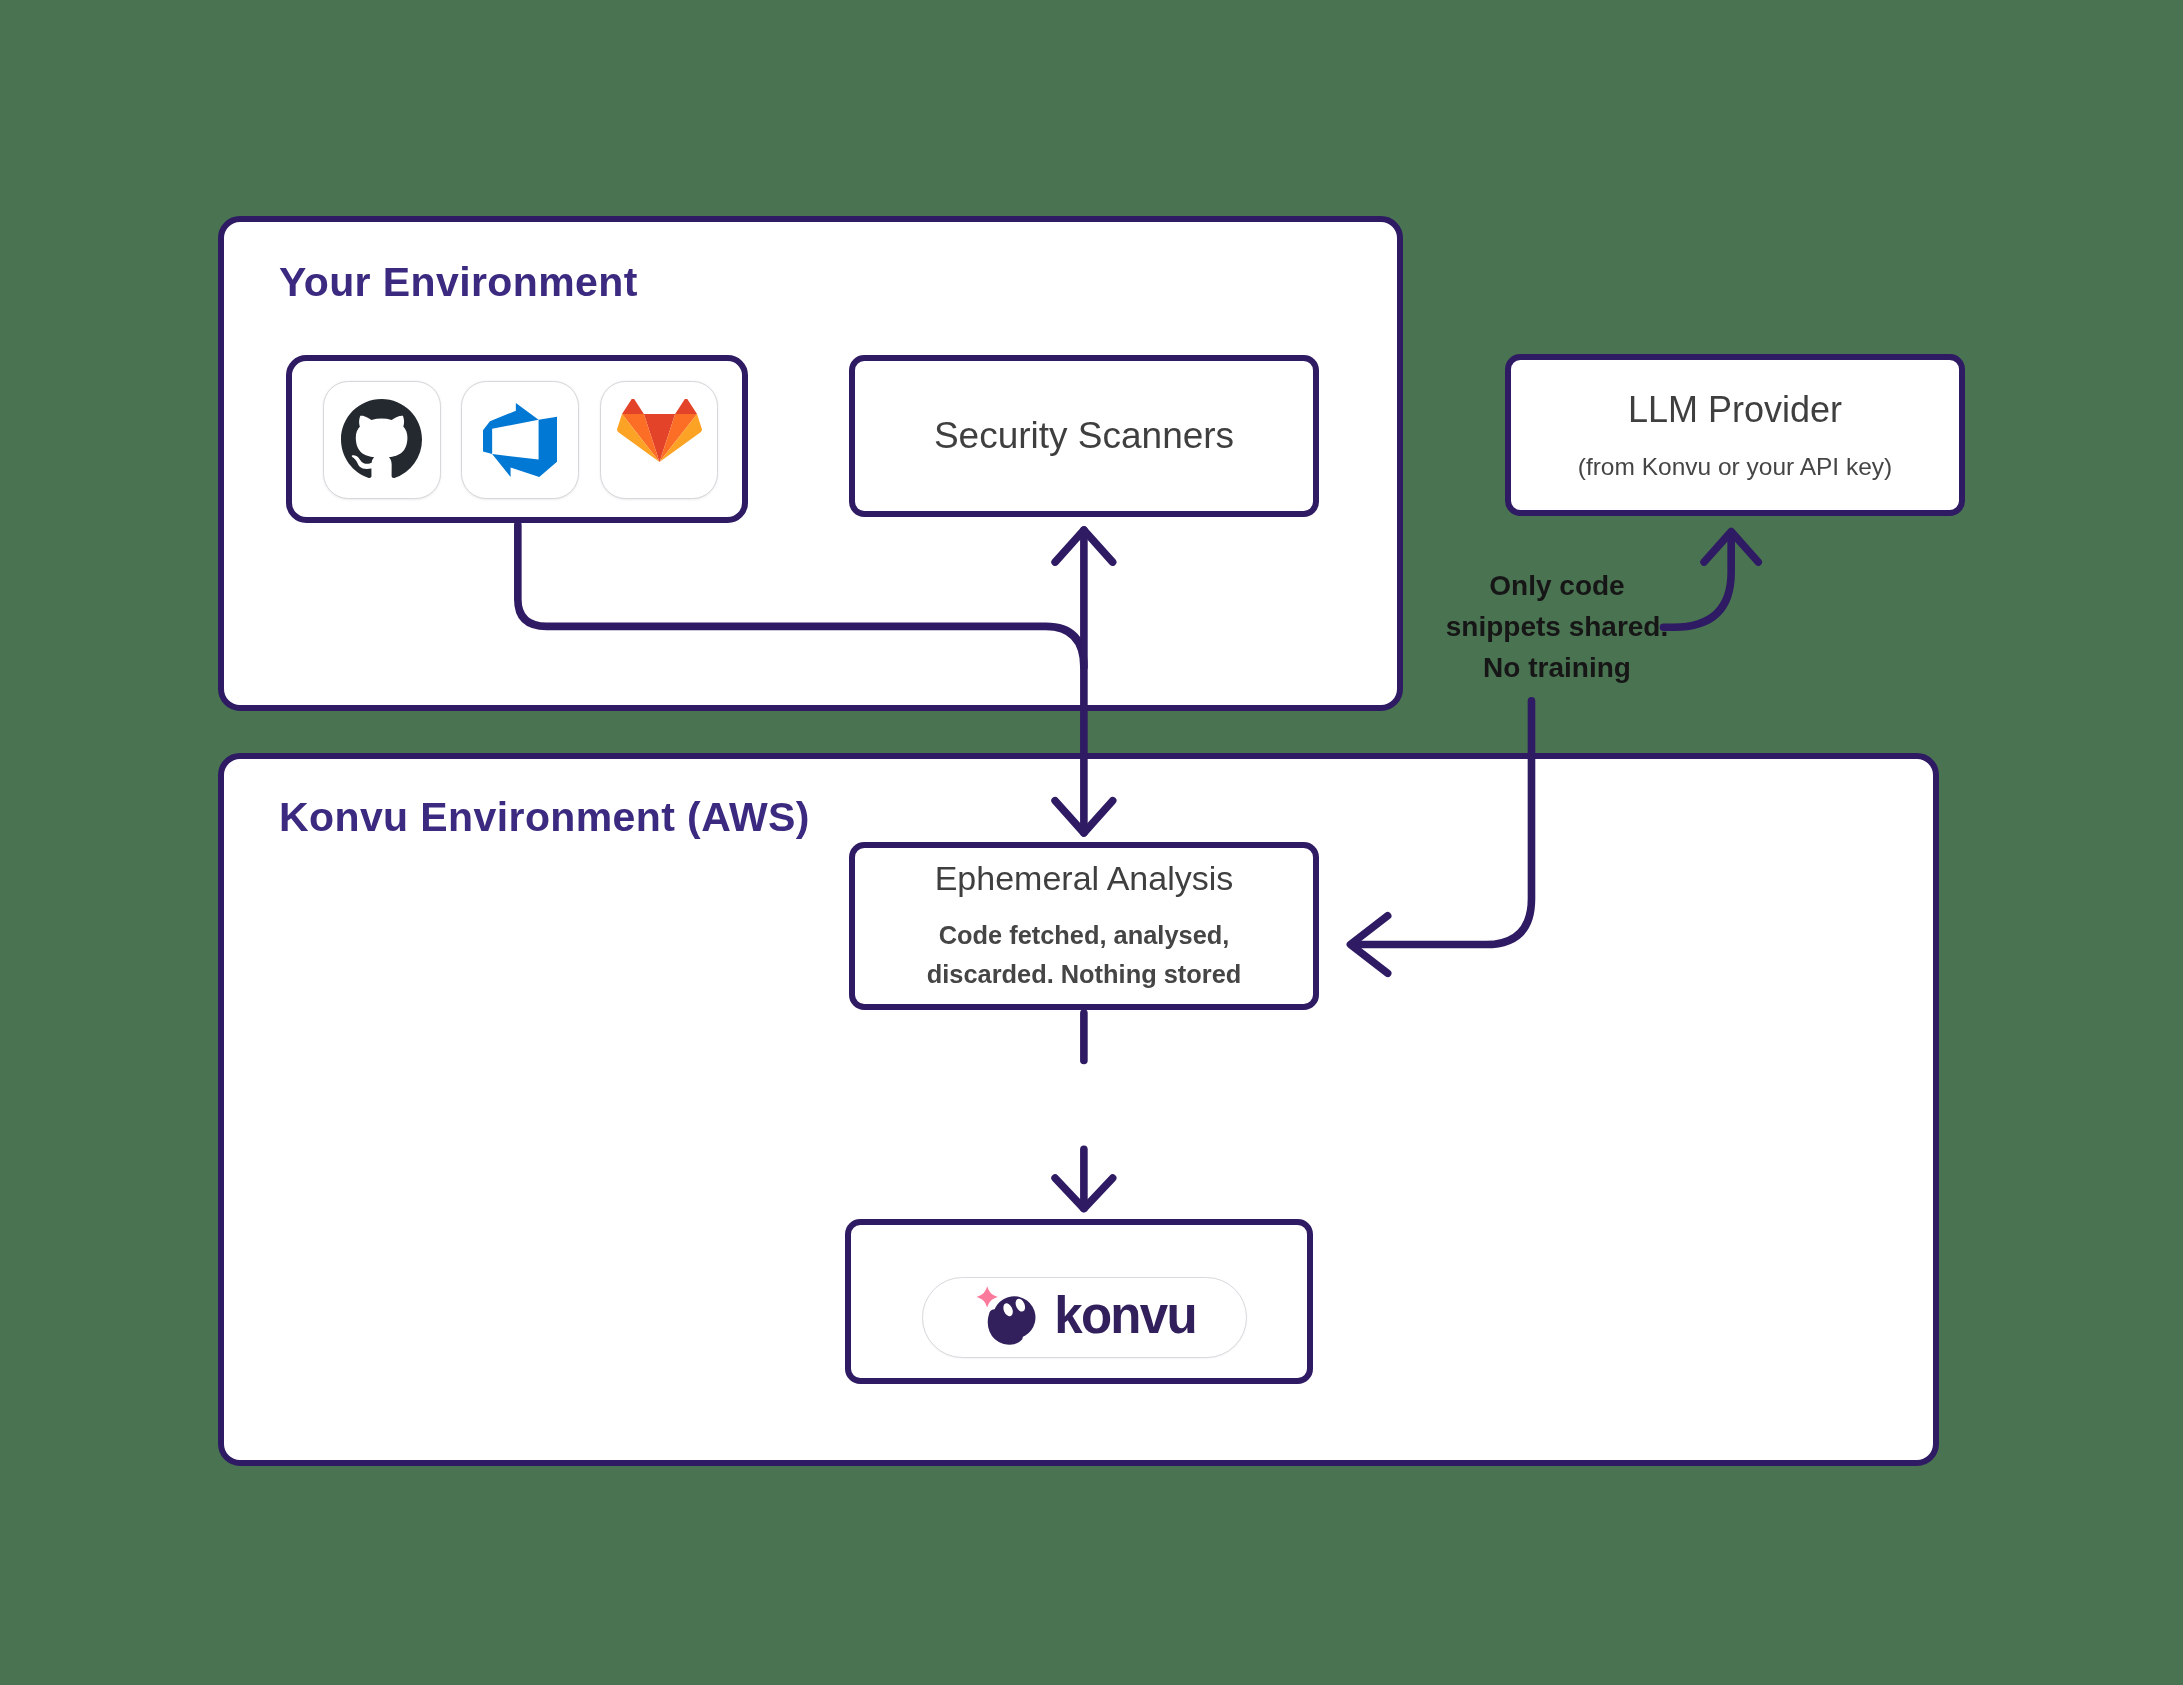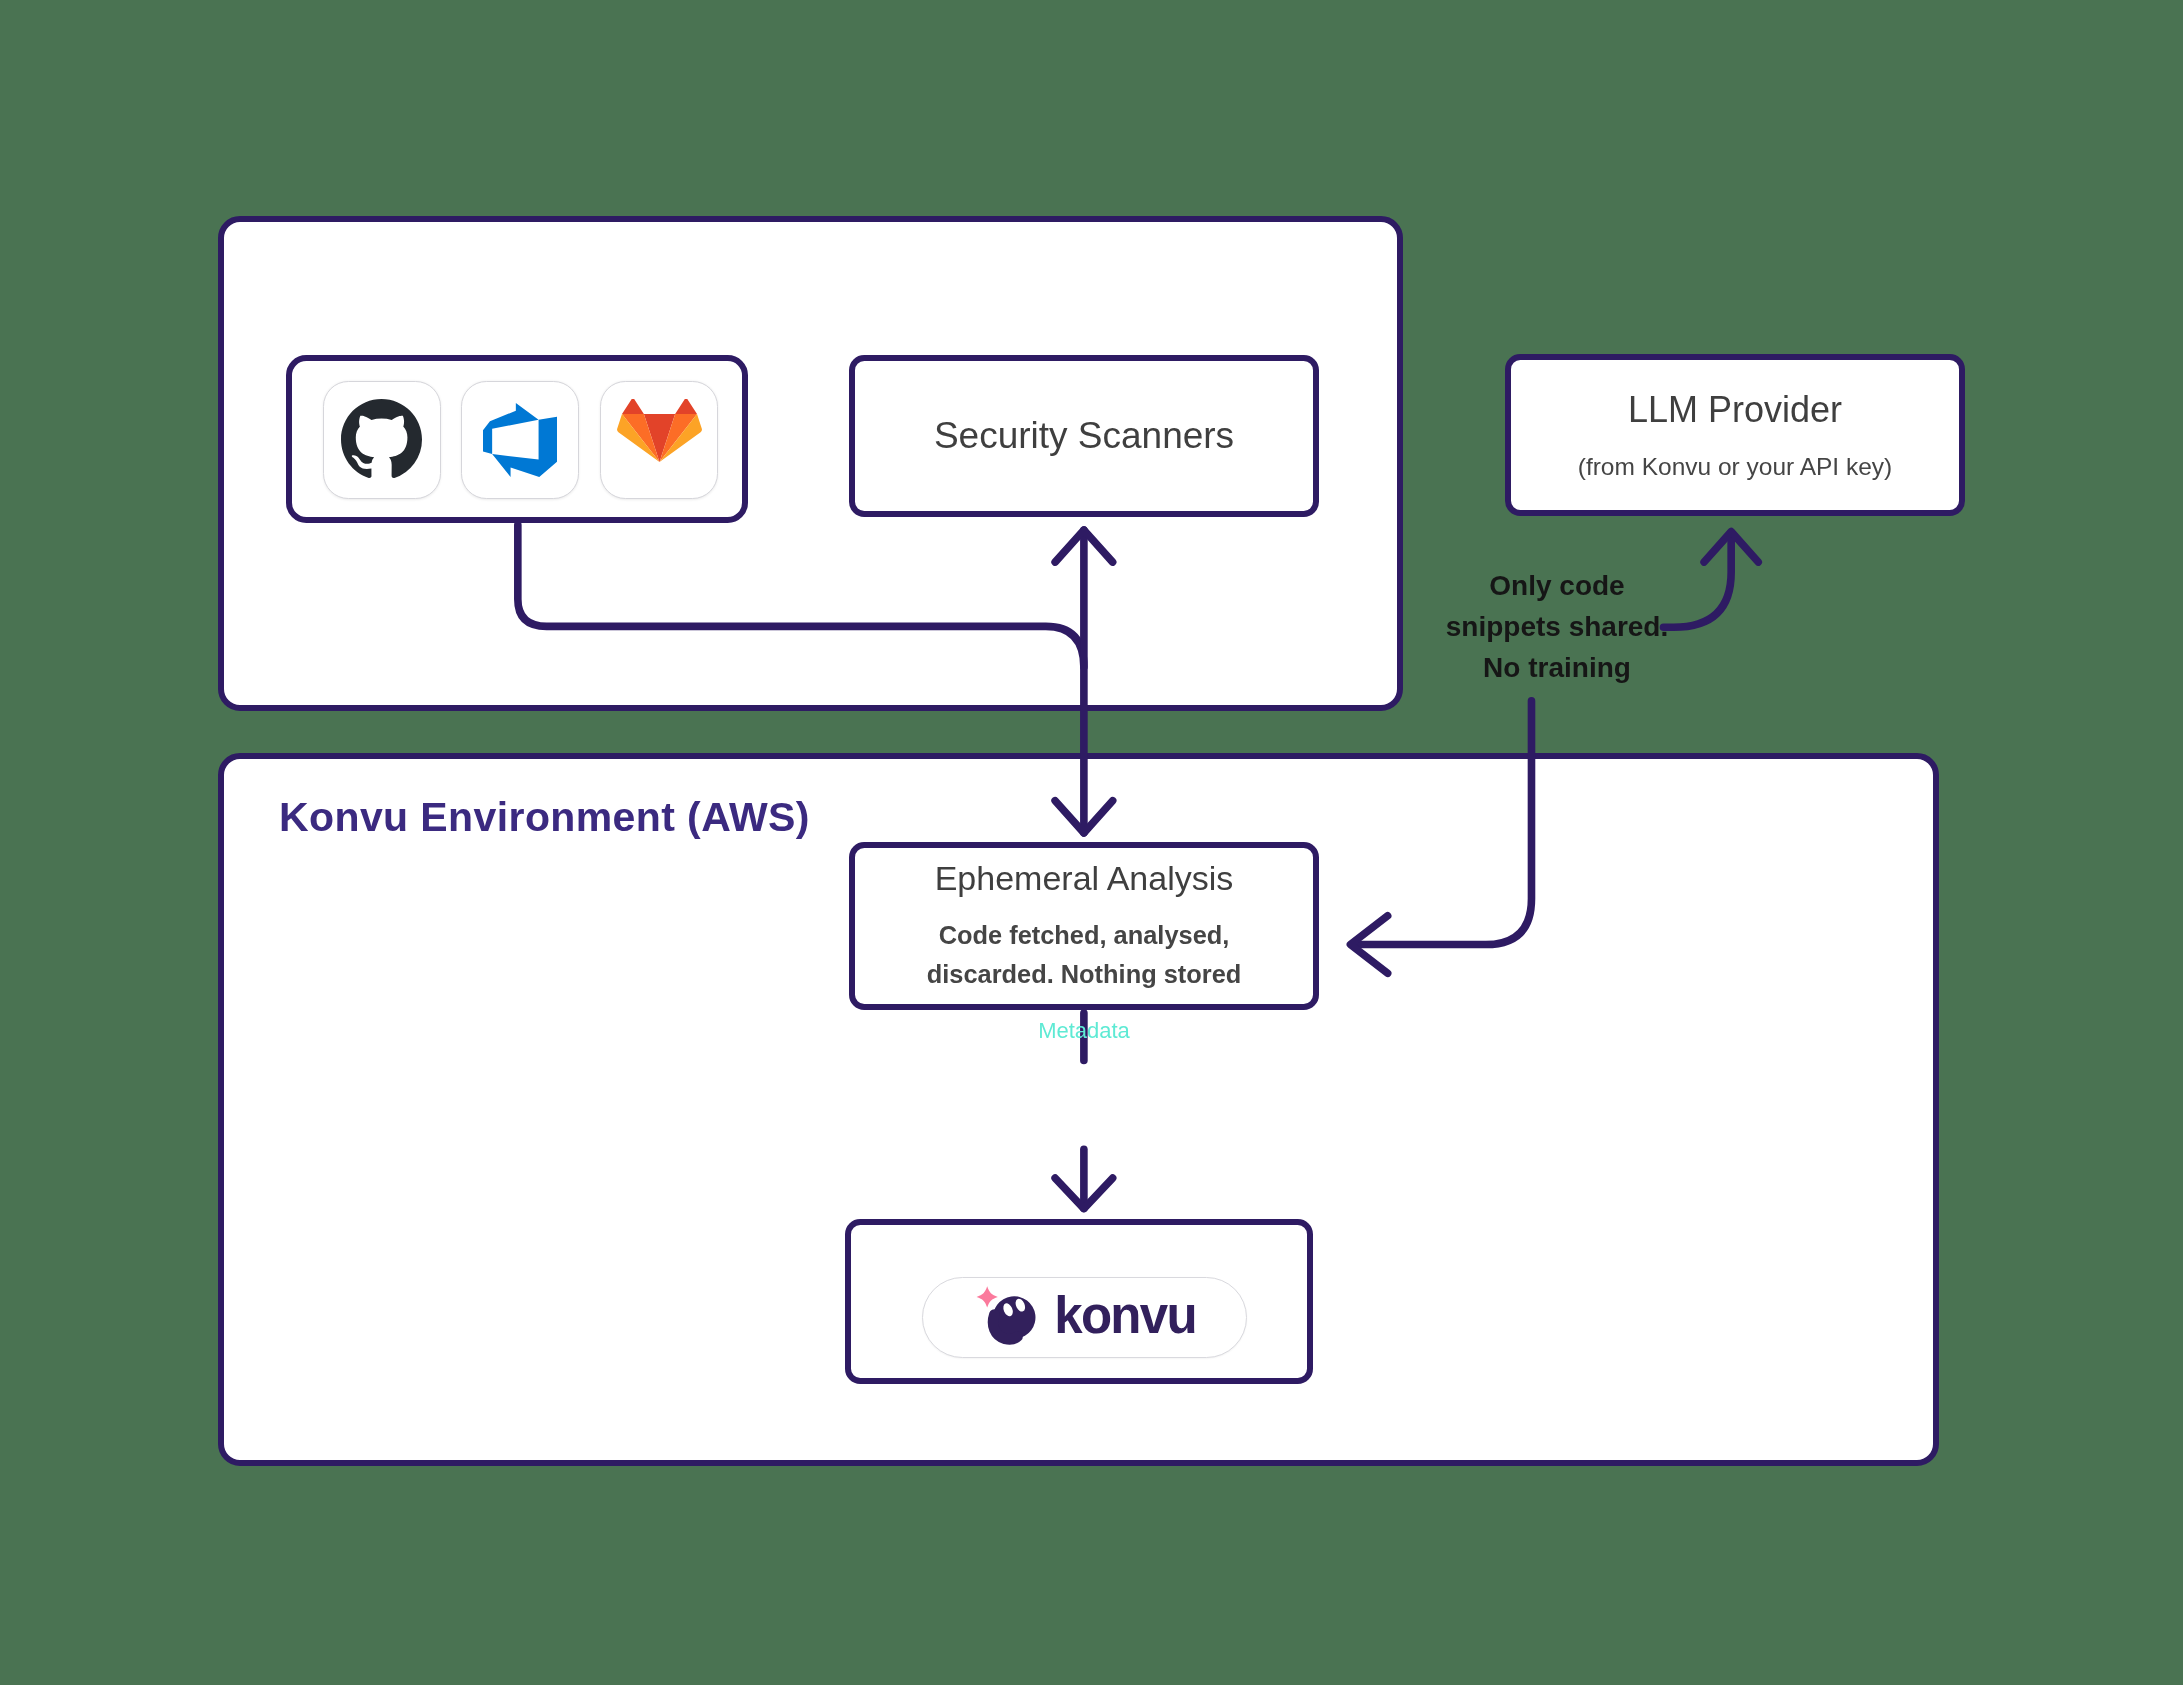--- a/index.html
+++ b/index.html
@@ -51,22 +51,22 @@
   .tile svg{display:block;}
 
   
   .note{
     position:absolute;left:1388px;top:565px;width:338px;text-align:center;
     color:#161616;font-size:28px;line-height:41px;font-weight:600;
   }
 
   
   .metadata{
-    position:absolute;left:915px;top:1018px;width:338px;text-align:center;
-    color:#5eead4;font-size:22px;font-weight:500;
+    position:absolute;left:915px;top:1059px;width:338px;text-align:center;
+    color:#ffffff;font-size:22px;font-weight:500;
   }
 
   
   .pill{
     position:absolute;left:71px;top:52px;width:325px;height:81px;background:#fff;
     border:1.7px solid #d9d9de;border-radius:41px;box-sizing:border-box;
     display:flex;align-items:center;justify-content:center;gap:10.2px;
     box-shadow:0 0.8px 1.7px rgba(0,0,0,.05);
   }
   .wordmark{
@@ -77,20 +77,21 @@
   
   svg.connectors{position:absolute;left:0;top:0;width:2183px;height:1686px;pointer-events:none;}
   .wire{stroke:#2e1b63;stroke-width:9px;fill:none;stroke-linecap:round;stroke-linejoin:round;}
 </style>
 </head>
 <body>
 
 <div class="canvas">
 
   <section class="card your-env"></section>
+  <div class="card-title your">Your Environment</div>
 
   <section class="card konvu-env"></section>
   <div class="card-title konvu">Konvu Environment (AWS)</div>
 
   <svg class="connectors" viewBox="0 0 2580 1992">
 
     <path class="wire" d="M 612 620 V 708 Q 612 740 646 740 H 1236 Q 1281 740 1281 788"></path>
 
     <path class="wire" d="M 1281 626 V 984"></path>
     <path class="wire" d="M 1247 664 L 1281 626 L 1315 664"></path>

